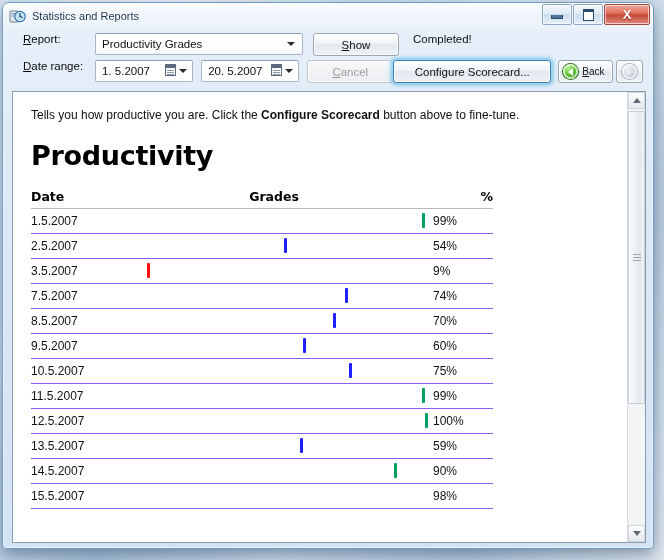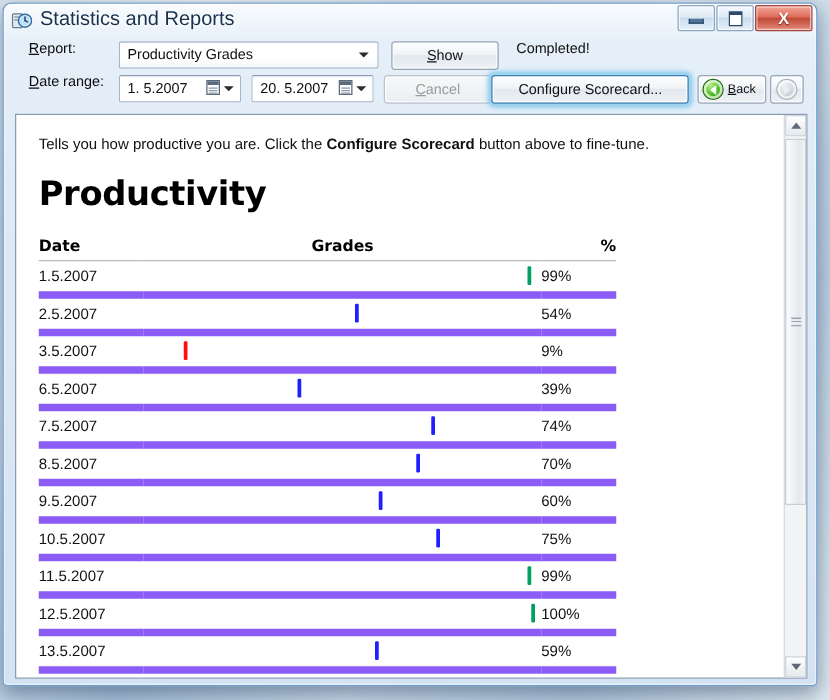--- a/index.html
+++ b/index.html
@@ -66,21 +66,21 @@
     align-items: center;
     padding-left: 6px;
   }
   #title-icon {
     width: 17px;
     height: 17px;
     margin-right: 6px;
     flex: none;
   }
   #title-text {
-    font-size: 16px;
+    font-size: 11px;
     color: #16314f;
     text-shadow: 0 0 4px #fff, 0 0 6px #fff, 0 1px 0 #fff;
     white-space: nowrap;
   }
 
   
   #win-buttons {
     position: absolute;
     right: 3px;
     top: 1px;
@@ -355,21 +355,21 @@
     border-bottom: 1px solid #b9b9b9;
     font-family: "DejaVu Sans", sans-serif;
   }
   th.col-date { text-align: left; width: 84px; padding-left: 4px; }
   th.col-grade { text-align: center; width: 318px; }
   th.col-pct { text-align: right; width: 60px; padding-right: 6px; }
 
   table#grades td {
     padding: 0;
     height: 24px;
-    border-bottom: 6px solid #8b5cf6;
+    border-bottom: 1px solid #8b5cf6;
     color: #111;
     margin-top: 27px;
   }
   td.cell-date { text-align: left; padding-left: 10px; }
   td.cell-pct { text-align: left; padding-right: 6px; }
   td.cell-grade { position: relative; }
   .marker {
     position: absolute;
     top: 4px;
     width: 3px;
@@ -560,27 +560,20 @@
                 <td class="cell-pct">54%</td>
               </tr>
               <tr>
                 <td class="cell-date">3.5.2007</td>
                 <td class="cell-grade">
                   <span class="marker" style="left: 31.54px; background: rgb(255, 16, 16);"></span>
                 </td>
                 <td class="cell-pct">9%</td>
               </tr>
               <tr>
-                <td class="cell-date">6.5.2007</td>
-                <td class="cell-grade">
-                  <span class="marker" style="left: 123.34px; background: rgb(32, 32, 255);"></span>
-                </td>
-                <td class="cell-pct">39%</td>
-              </tr>
-              <tr>
                 <td class="cell-date">7.5.2007</td>
                 <td class="cell-grade">
                   <span class="marker" style="left: 230.44px; background: rgb(32, 32, 255);"></span>
                 </td>
                 <td class="cell-pct">74%</td>
               </tr>
               <tr>
                 <td class="cell-date">8.5.2007</td>
                 <td class="cell-grade">
                   <span class="marker" style="left: 218.2px; background: rgb(32, 32, 255);"></span>

